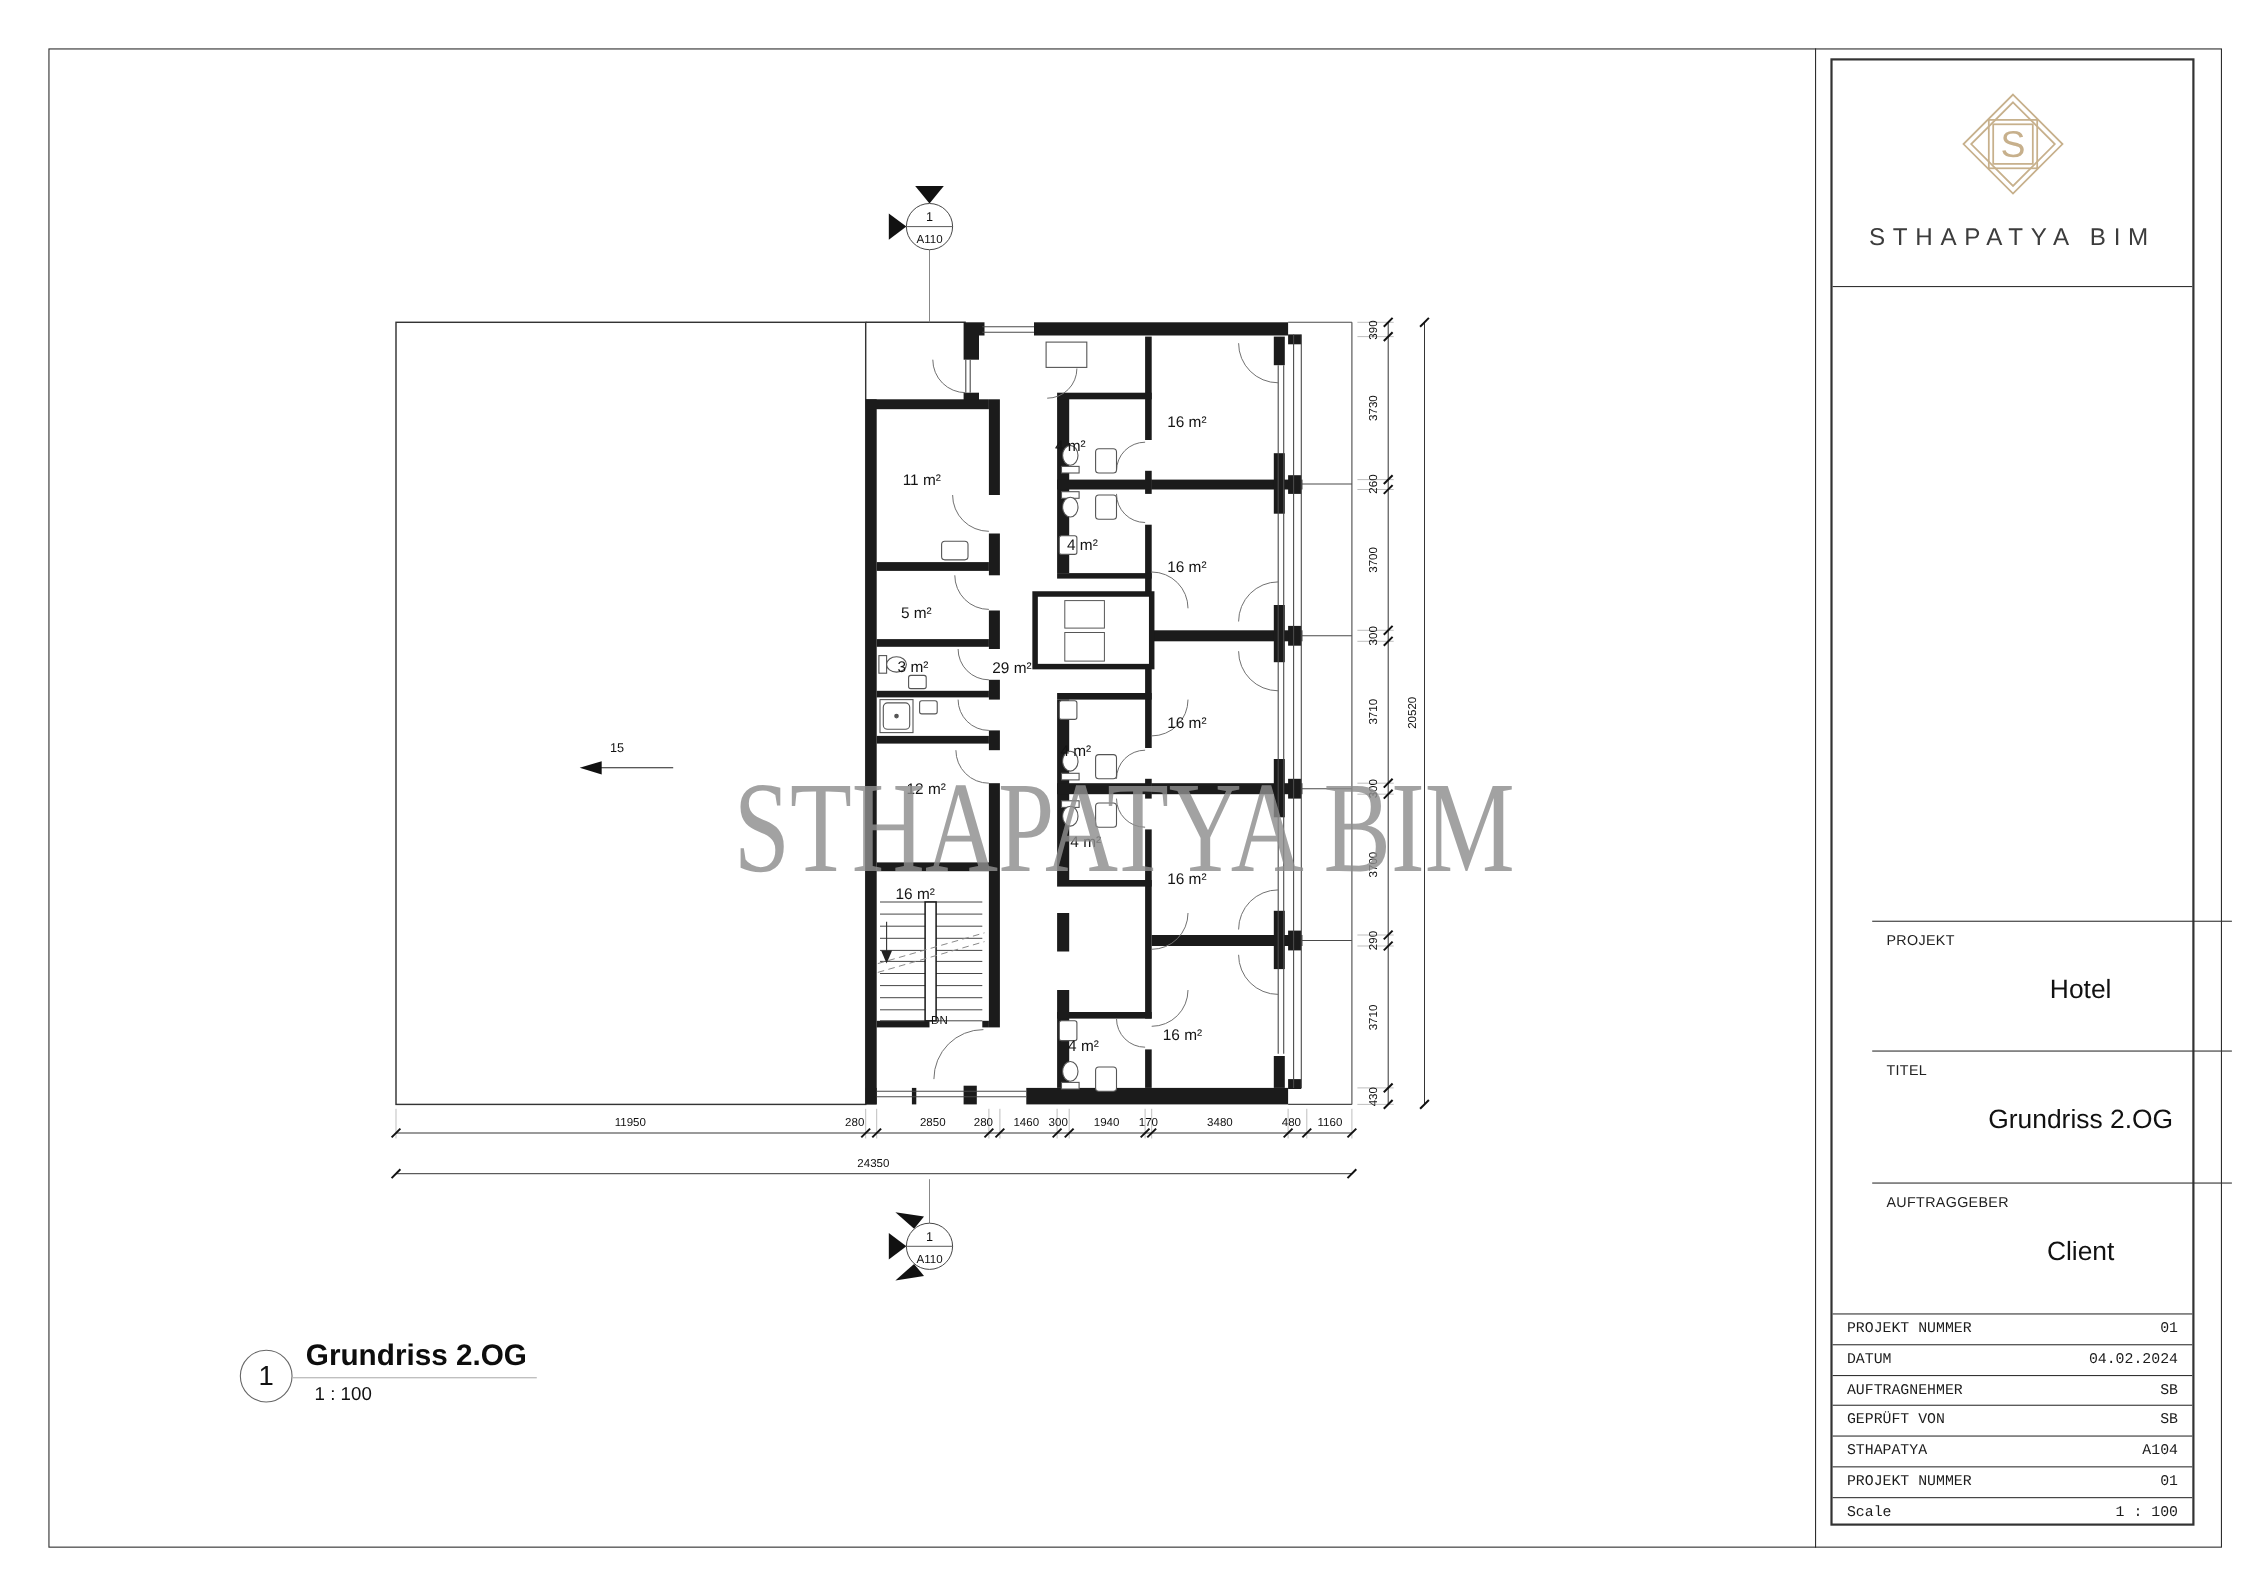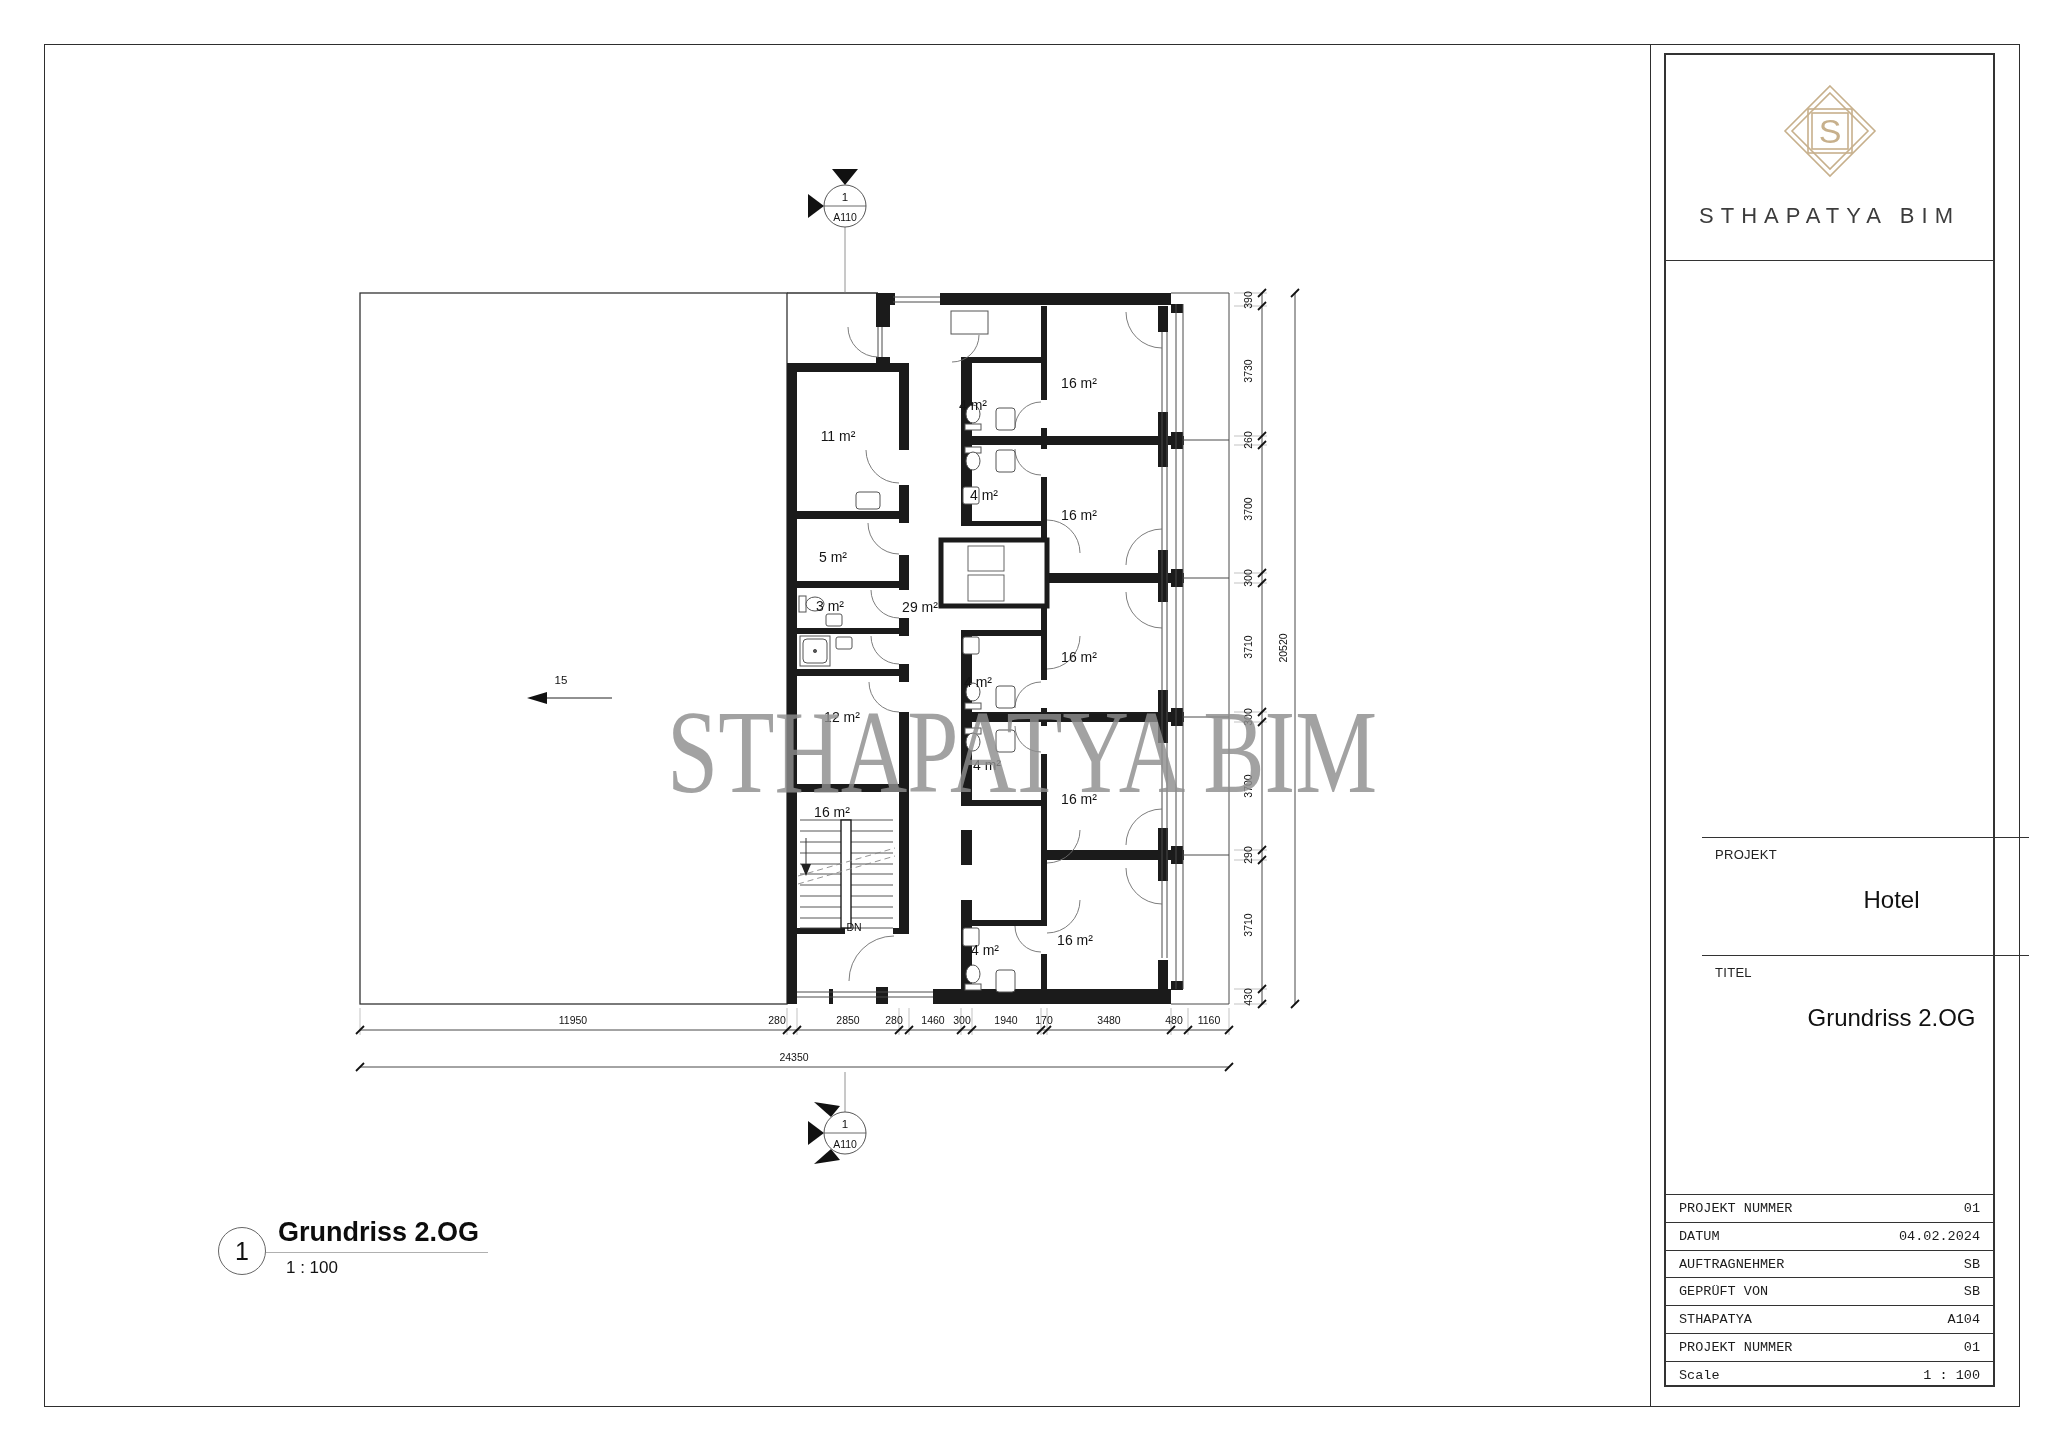--- a/index.html
+++ b/index.html
@@ -390,20 +390,24 @@
     </div>
 
     <div class="tb-section" style="top:782px;height:118px;">
       <div class="tb-sec-label">PROJEKT</div>
       <div class="tb-sec-value">Hotel</div>
     </div>
     <div class="tb-section" style="top:900px;height:120px;">
       <div class="tb-sec-label">TITEL</div>
       <div class="tb-sec-value">Grundriss 2.OG</div>
     </div>
+    <div class="tb-section" style="top:1020px;height:119px;">
+      <div class="tb-sec-label">AUFTRAGGEBER</div>
+      <div class="tb-sec-value">Client</div>
+    </div>
 
     <div class="tb-table">
       <div class="tb-row">
         <span class="lbl">PROJEKT NUMMER</span>
         <span class="val">01</span>
       </div>
       <div class="tb-row">
         <span class="lbl">DATUM</span>
         <span class="val">04.02.2024</span>
       </div>

